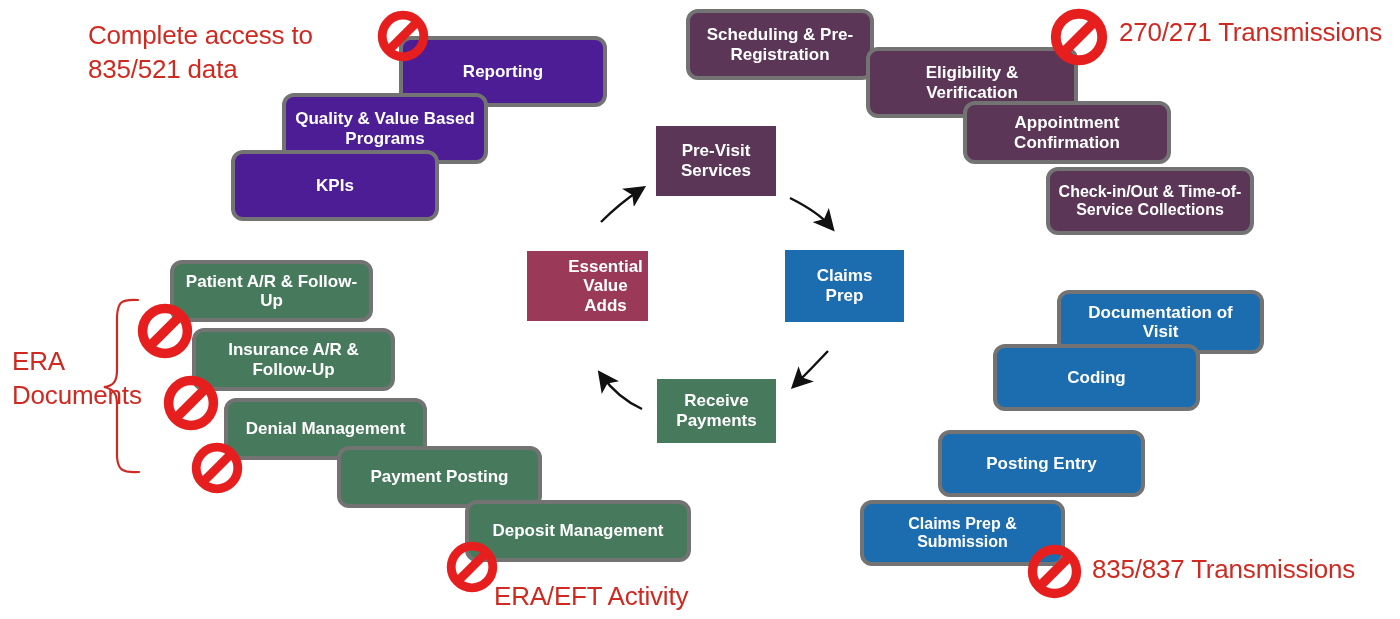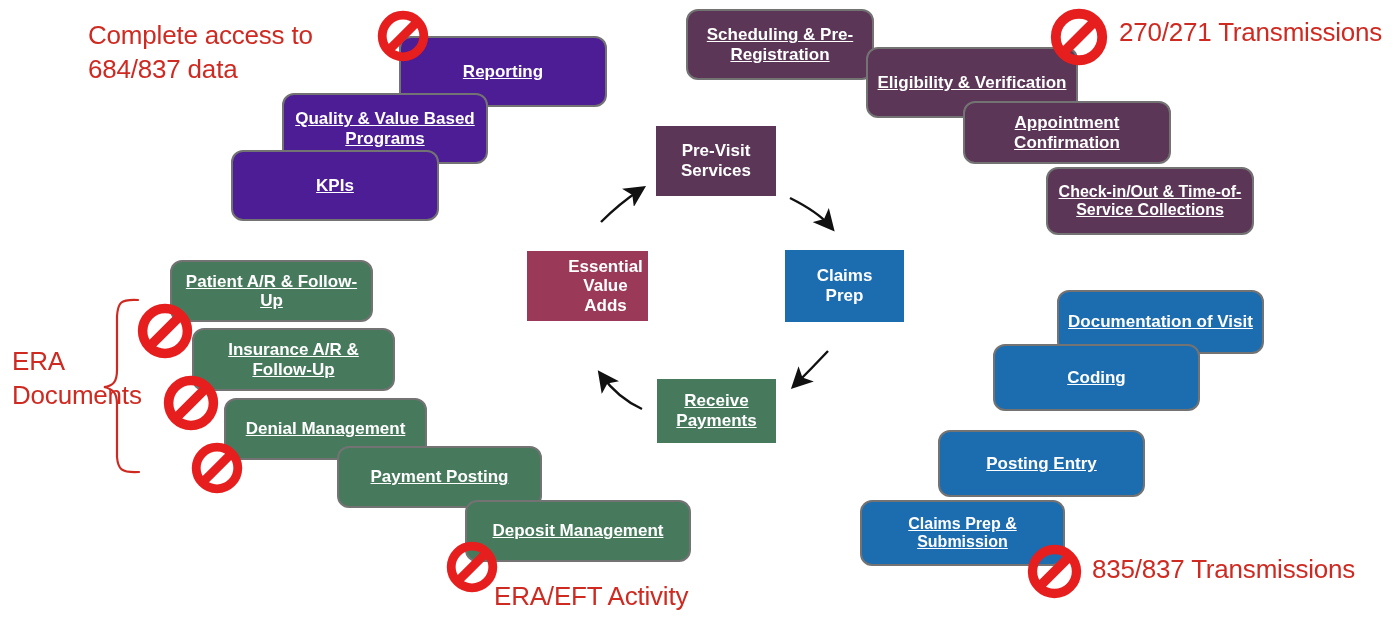--- a/index.html
+++ b/index.html
@@ -8,40 +8,39 @@
 
   .node{
     position:absolute;
     box-sizing:border-box;
     display:flex;align-items:center;justify-content:center;
     text-align:center;
     color:#ffffff;
     font-weight:bold;
     line-height:1.12;
     border-radius:12px;
-    border:2px solid #737373;
+    border:4px solid #737373;
     padding:2px 8px;
-    text-decoration:underline;
     -webkit-font-smoothing:antialiased;
   }
   .node.maroon{background:#4c1d95;}
   .node.purple{background:#5b3657;}
   .node.green {background:#477a5c;}
   .node.blue  {background:#1c6cb0;}
 
   
   .hub{
     position:absolute;box-sizing:border-box;
     display:flex;align-items:center;justify-content:center;text-align:center;
     color:#ffffff;font-weight:bold;border-radius:0;line-height:1.15;
     font-size:17px;border:none;
   }
   .hub.maroon{background:#9b3a58;}
   .hub.purple{background:#5b3657;}
-  .hub.green {background:#477a5c;text-decoration:underline;}
+  .hub.green {background:#477a5c;}
   .hub.blue  {background:#1c6cb0;}
 
   .ann{
     position:absolute;
     color:#cf2a21;
     font-family:"Liberation Sans",sans-serif;
     font-size:26px;
     line-height:1.3;
     white-space:pre-line;
     letter-spacing:-0.2px;
@@ -50,21 +49,21 @@
   .noicon{position:absolute;}
   .arrowsvg{position:absolute;left:0;top:0;width:1400px;height:619px;pointer-events:none;}
   .bracketsvg{position:absolute;left:0;top:0;width:1400px;height:619px;pointer-events:none;}
 </style>
 </head>
 <body>
 
 <div id="canvas">
 
   <div class="ann" style="left:88px;top:19px;width:290px;">Complete access to
-684/837 data</div>
+835/521 data</div>
 
   <div class="node maroon" style="left:399px;top:36px;width:208px;height:71px;font-size:17px;z-index:3;">Reporting</div>
 
   <div class="node maroon" style="left:282px;top:93px;width:206px;height:71px;font-size:17px;z-index:4;">Quality &amp; Value Based Programs</div>
 
   <div class="node maroon" style="left:231px;top:150px;width:208px;height:71px;font-size:17px;z-index:5;">KPIs</div>
 
   <div class="node purple" style="left:686px;top:9px;width:188px;height:71px;font-size:17px;z-index:3;">Scheduling &amp; Pre-Registration</div>
 
   <div class="node purple" style="left:866px;top:47px;width:212px;height:71px;font-size:17px;z-index:4;">Eligibility &amp; Verification</div>

